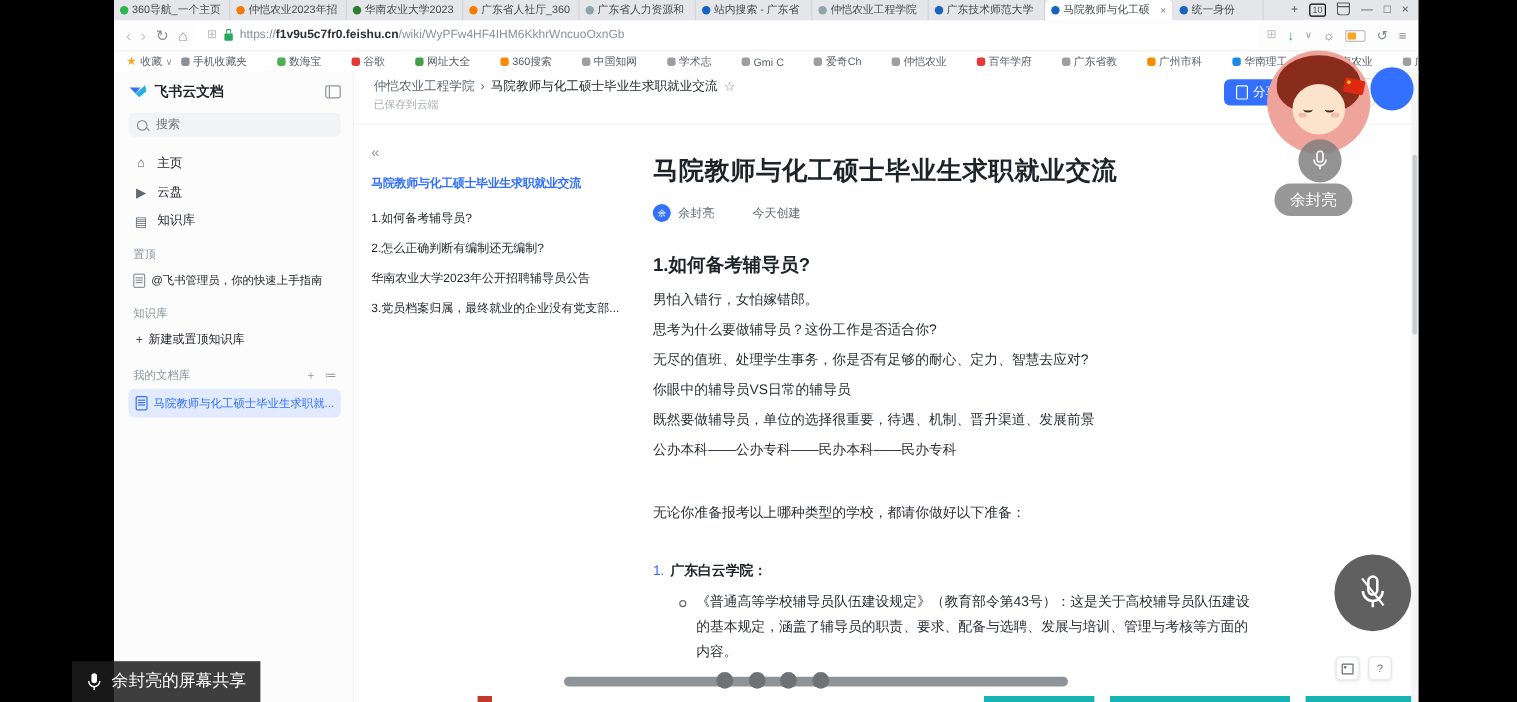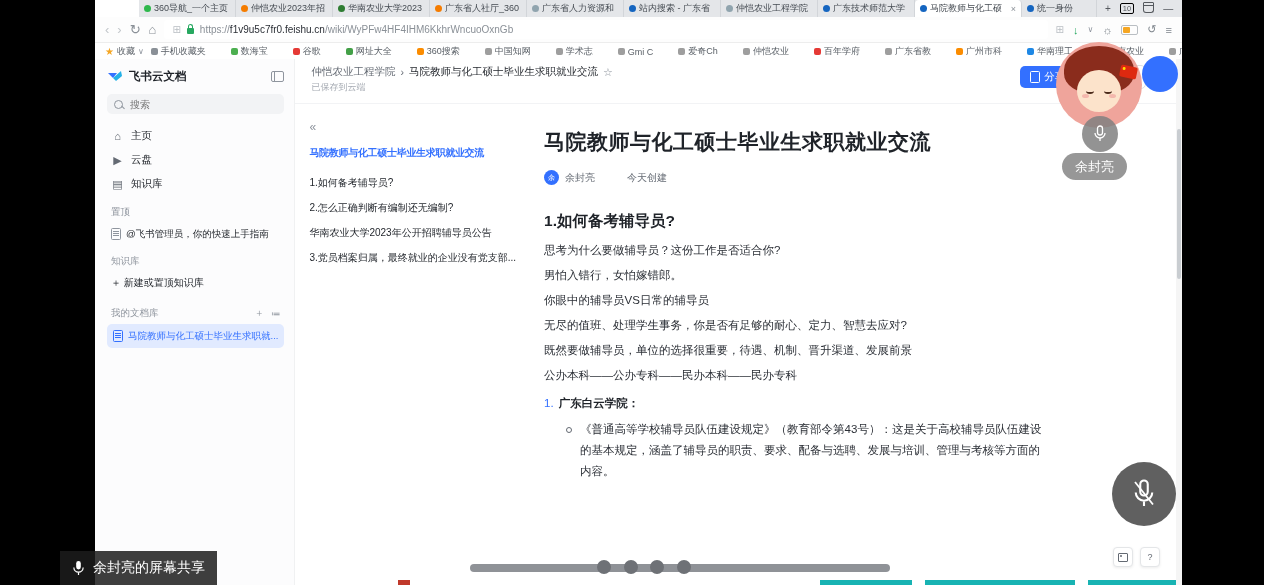--- a/index.html
+++ b/index.html
@@ -1,40 +1,40 @@
 <!DOCTYPE html>
 <html><head>
 <meta charset="utf-8">
 <style>
   html,body{margin:0;padding:0;background:#000;font-family:"Liberation Sans","DejaVu Sans",sans-serif;}
   .screen{position:relative;width:1264px;height:585px;background:#000;overflow:hidden;}
   
   .browser{position:absolute;left:95px;top:0;width:1087px;height:585px;background:#fff;overflow:hidden;}
   
-  .tabstrip{height:17px;background:#e4e6e9;display:flex;align-items:stretch;font-size:9px;color:#454b52;margin-left:44px;}
+  .tabstrip{height:17px;background:#e4e6e9;display:flex;align-items:stretch;font-size:9px;color:#454b52;}
   .tab{flex:0 0 86px;display:flex;align-items:center;gap:3px;padding:0 5px;border-right:1px solid #d2d5d9;overflow:hidden;white-space:nowrap;cursor:default;}
   .tab.active{background:#fff;border-radius:4px 4px 0 0;flex-basis:96px;}
   .tab .fav{width:7px;height:7px;border-radius:50%;flex:0 0 7px;}
   .tab .tlabel{overflow:hidden;text-overflow:ellipsis;white-space:nowrap;flex:1;}
   .tab .tclose{color:#8a9097;font-size:9px;flex:0 0 auto;}
   .tab.small{flex-basis:64px;}
   .winbtns{margin-left:auto;display:flex;align-items:center;gap:9px;padding:0 8px;color:#55595e;font-size:10px;}
   .badge10{border:1px solid #000000;border-radius:2px;font-size:7.5px;padding:0 2px;line-height:9px;color:#55595e;}
   .i-basket{width:9px;height:7px;border:1px solid #55595e;border-top:none;border-radius:0 0 3px 3px;position:relative;}
   .i-basket::before{content:"";position:absolute;left:-1px;top:-3px;width:9px;height:2px;border:1px solid #55595e;border-radius:1px;}
   
   .addressbar{height:25px;background:#fdfdfd;display:flex;align-items:center;padding:0 10px;gap:8px;border-bottom:1px solid #ededed;}
   .navg{color:#8a9097;font-size:13px;line-height:1;}
   .navg.dim{color:#c3c7cb;}
   .urlbox{flex:1;display:flex;align-items:center;gap:6px;background:#fff;border-radius:3px;padding:0 8px;height:19px;font-size:10px;}
   .i-grid{color:#b9bec3;font-size:10px;}
   .i-lock{width:7px;height:6px;background:#27a860;border-radius:1px;position:relative;margin-top:3px;}
   .i-lock::before{content:"";position:absolute;left:1px;top:-4px;width:3px;height:4px;border:1px solid #27a860;border-bottom:none;border-radius:3px 3px 0 0;}
   .url-scheme{color:#8a9097;}
-  .url-host{color:#2b2f36;font-weight:normal;}
+  .url-host{color:#2b2f36;font-weight:bold;}
   .url-path{color:#8a9097;}
   .addr-right{display:flex;align-items:center;gap:9px;color:#7e858c;font-size:11px;}
   .i-batt{width:15px;height:8px;border:1px solid #b9bec3;border-radius:2px;position:relative;}
   .i-batt::before{content:"";position:absolute;left:1px;top:1px;bottom:1px;width:7px;background:#f5a623;border-radius:1px;}
   .green{color:#27a860;}
   
   .bmbar{height:17px;background:#fff;display:flex;align-items:center;gap:7px;padding:0 10px;font-size:9px;color:#5a6067;overflow:hidden;white-space:nowrap;border-bottom:1px solid #f0f0f0;}
   .bm{display:flex;align-items:center;gap:3px;flex:0 0 auto;}
   .bm .dot{width:7px;height:7px;border-radius:2px;flex:0 0 7px;}
   .bm-star{color:#f5a623;font-size:10px;}
@@ -398,27 +398,28 @@
 
           <div class="docbody">
             <div class="d-title">马院教师与化工硕士毕业生求职就业交流</div>
             <div class="author-row">
               <span class="av-mini">余</span>
               <span>余封亮</span>
               <span class="created">今天创建</span>
             </div>
             <div class="d-h2">1.如何备考辅导员?</div>
             <div class="paras" id="para-host">
+                <p class="para">男怕入错行，女怕嫁错郎。</p>
                 <p class="para">思考为什么要做辅导员？这份工作是否适合你?</p>
-                <p class="para">男怕入错行，女怕嫁错郎。</p>
+                <p class="para">无尽的值班、处理学生事务，你是否有足够的耐心、定力、智慧去应对?</p>
                 <p class="para">你眼中的辅导员VS日常的辅导员</p>
-                <p class="para">无尽的值班、处理学生事务，你是否有足够的耐心、定力、智慧去应对?</p>
                 <p class="para">既然要做辅导员，单位的选择很重要，待遇、机制、晋升渠道、发展前景</p>
                 <p class="para">公办本科——公办专科——民办本科——民办专科</p>
               </div>
+            <div class="intro">无论你准备报考以上哪种类型的学校，都请你做好以下准备：</div>
             <div id="numlist-host">
                 <div class="num-item">
                   <span class="num">1.</span>
                   <span class="ntitle">广东白云学院：</span>
                 </div>
                 <div class="bullet">
                   <span class="bdot"></span>
                   <span>《普通高等学校辅导员队伍建设规定》（教育部令第43号）：这是关于高校辅导员队伍建设的基本规定，涵盖了辅导员的职责、要求、配备与选聘、发展与培训、管理与考核等方面的内容。</span>
                 </div>
               </div>

